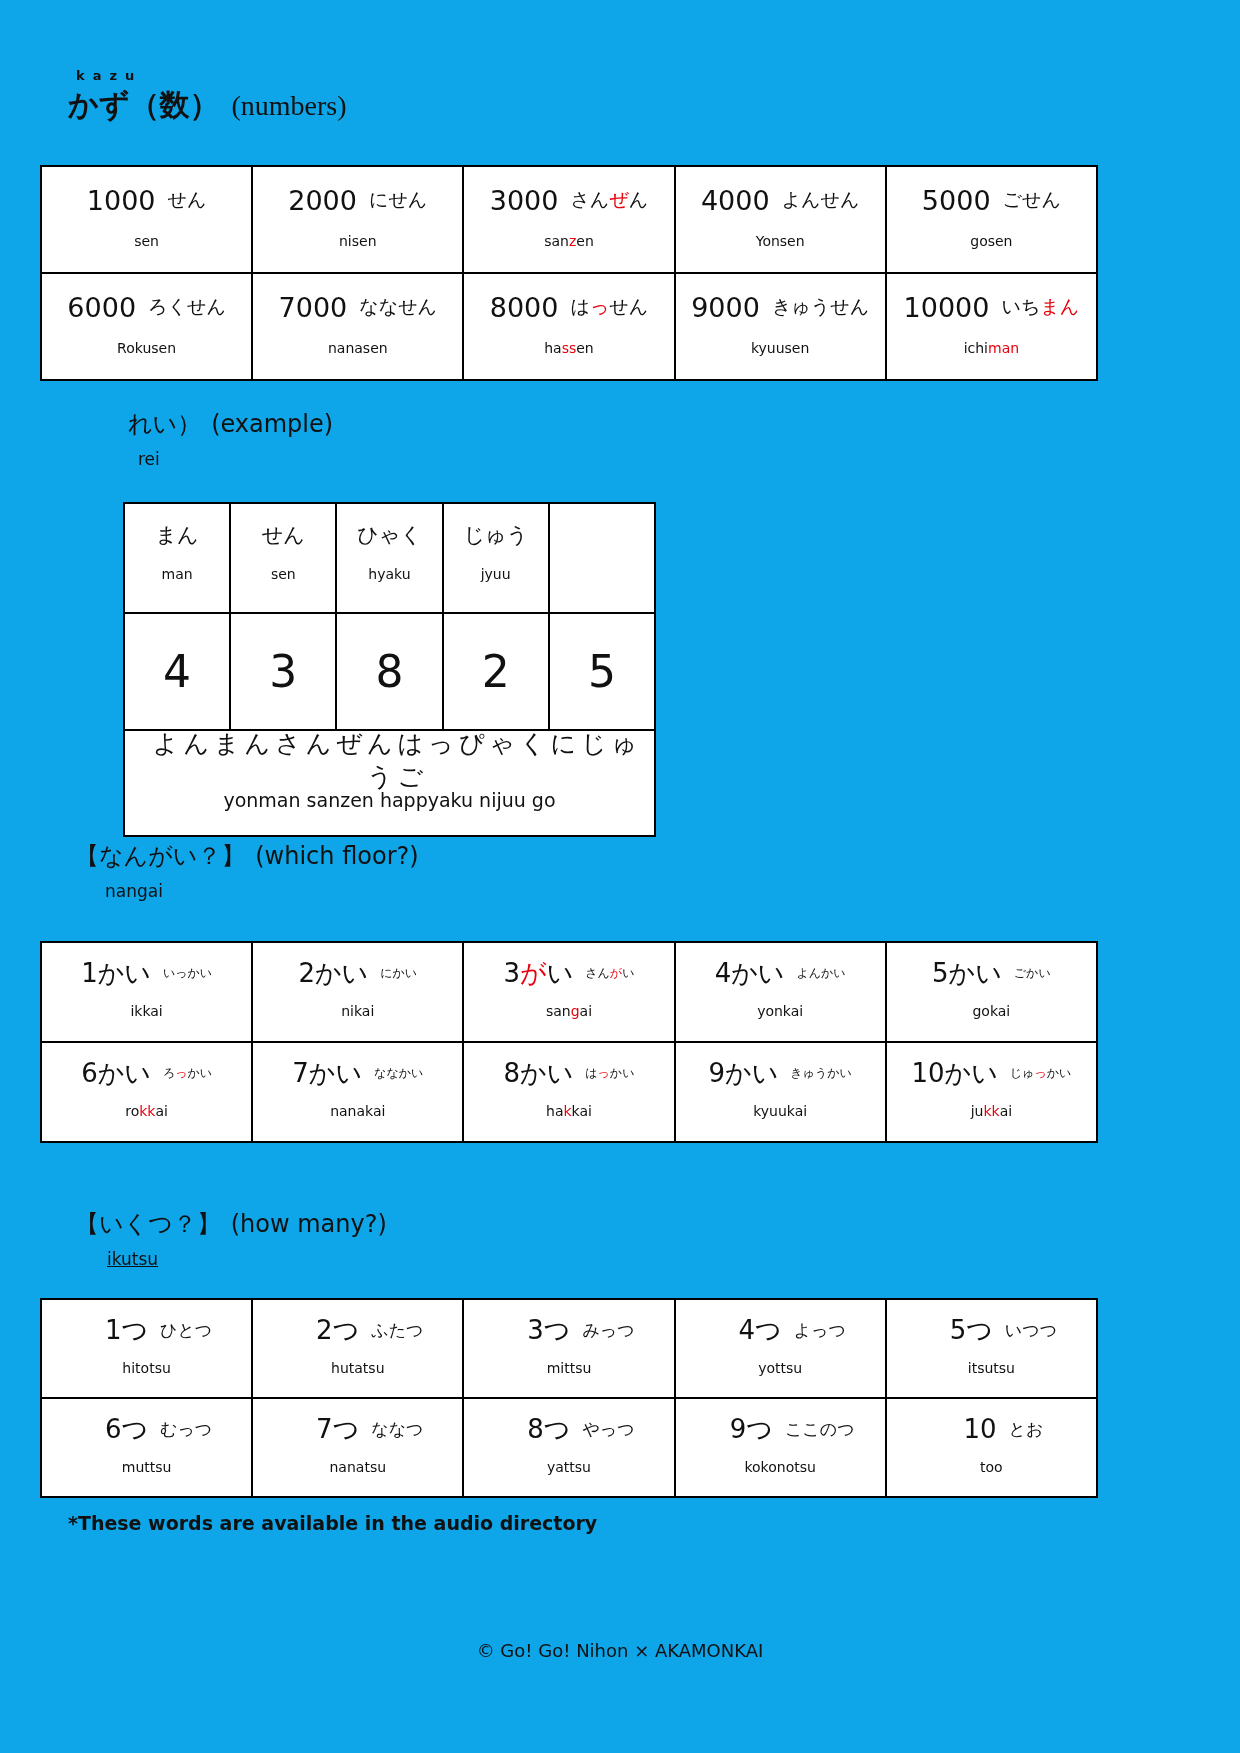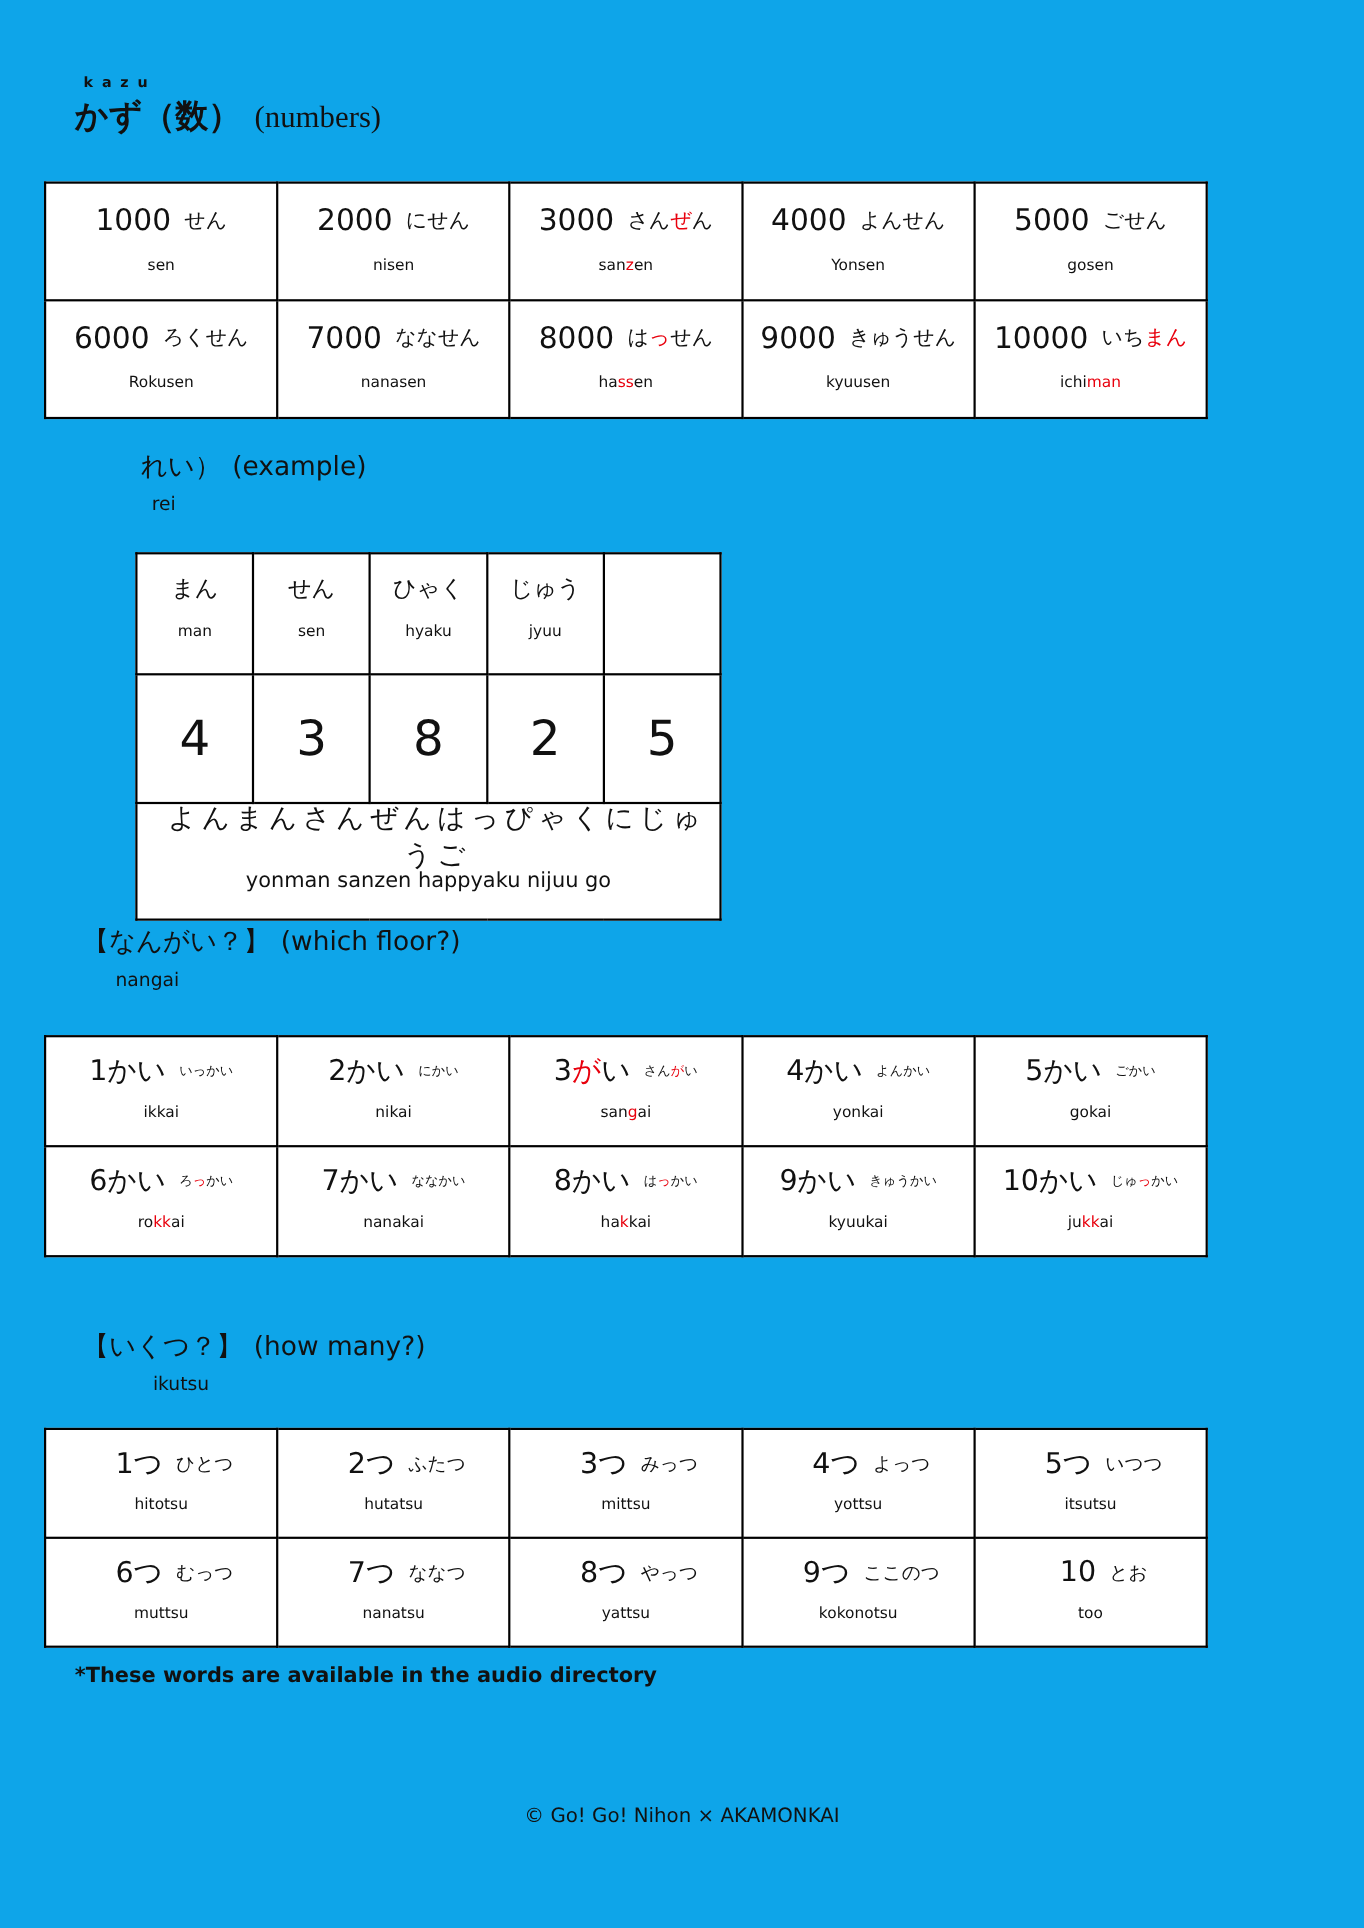--- a/index.html
+++ b/index.html
@@ -18,21 +18,21 @@
 
   
   .sec-head{position:absolute;font-size:24px;}
   .sh-en{margin-left:10px;}
   .sh-sub{font-size:17px;margin-top:9px;}
   .h-example{left:128px;top:408px;}
   .h-example .sh-sub{margin-left:10px;}
   .h-floors{left:75px;top:840px;}
   .h-floors .sh-sub{margin-left:30px;}
   .h-howmany{left:75px;top:1208px;}
-  .h-howmany .sh-sub{margin-left:64px;}
+  .h-howmany .sh-sub{margin-left:32px;text-decoration:underline;}
 
   
   .grid{position:absolute;border-collapse:collapse;table-layout:fixed;background:#fff;}
   .grid td{border:2px solid #000;padding:0;text-align:center;vertical-align:top;}
 
   .l1{display:flex;align-items:center;justify-content:center;gap:12px;}
   .l2{display:flex;align-items:flex-start;justify-content:center;font-size:14px;}
 
   .t-thousands{left:40px;top:165px;width:1058px;}
   .t-thousands td{height:105px;}

